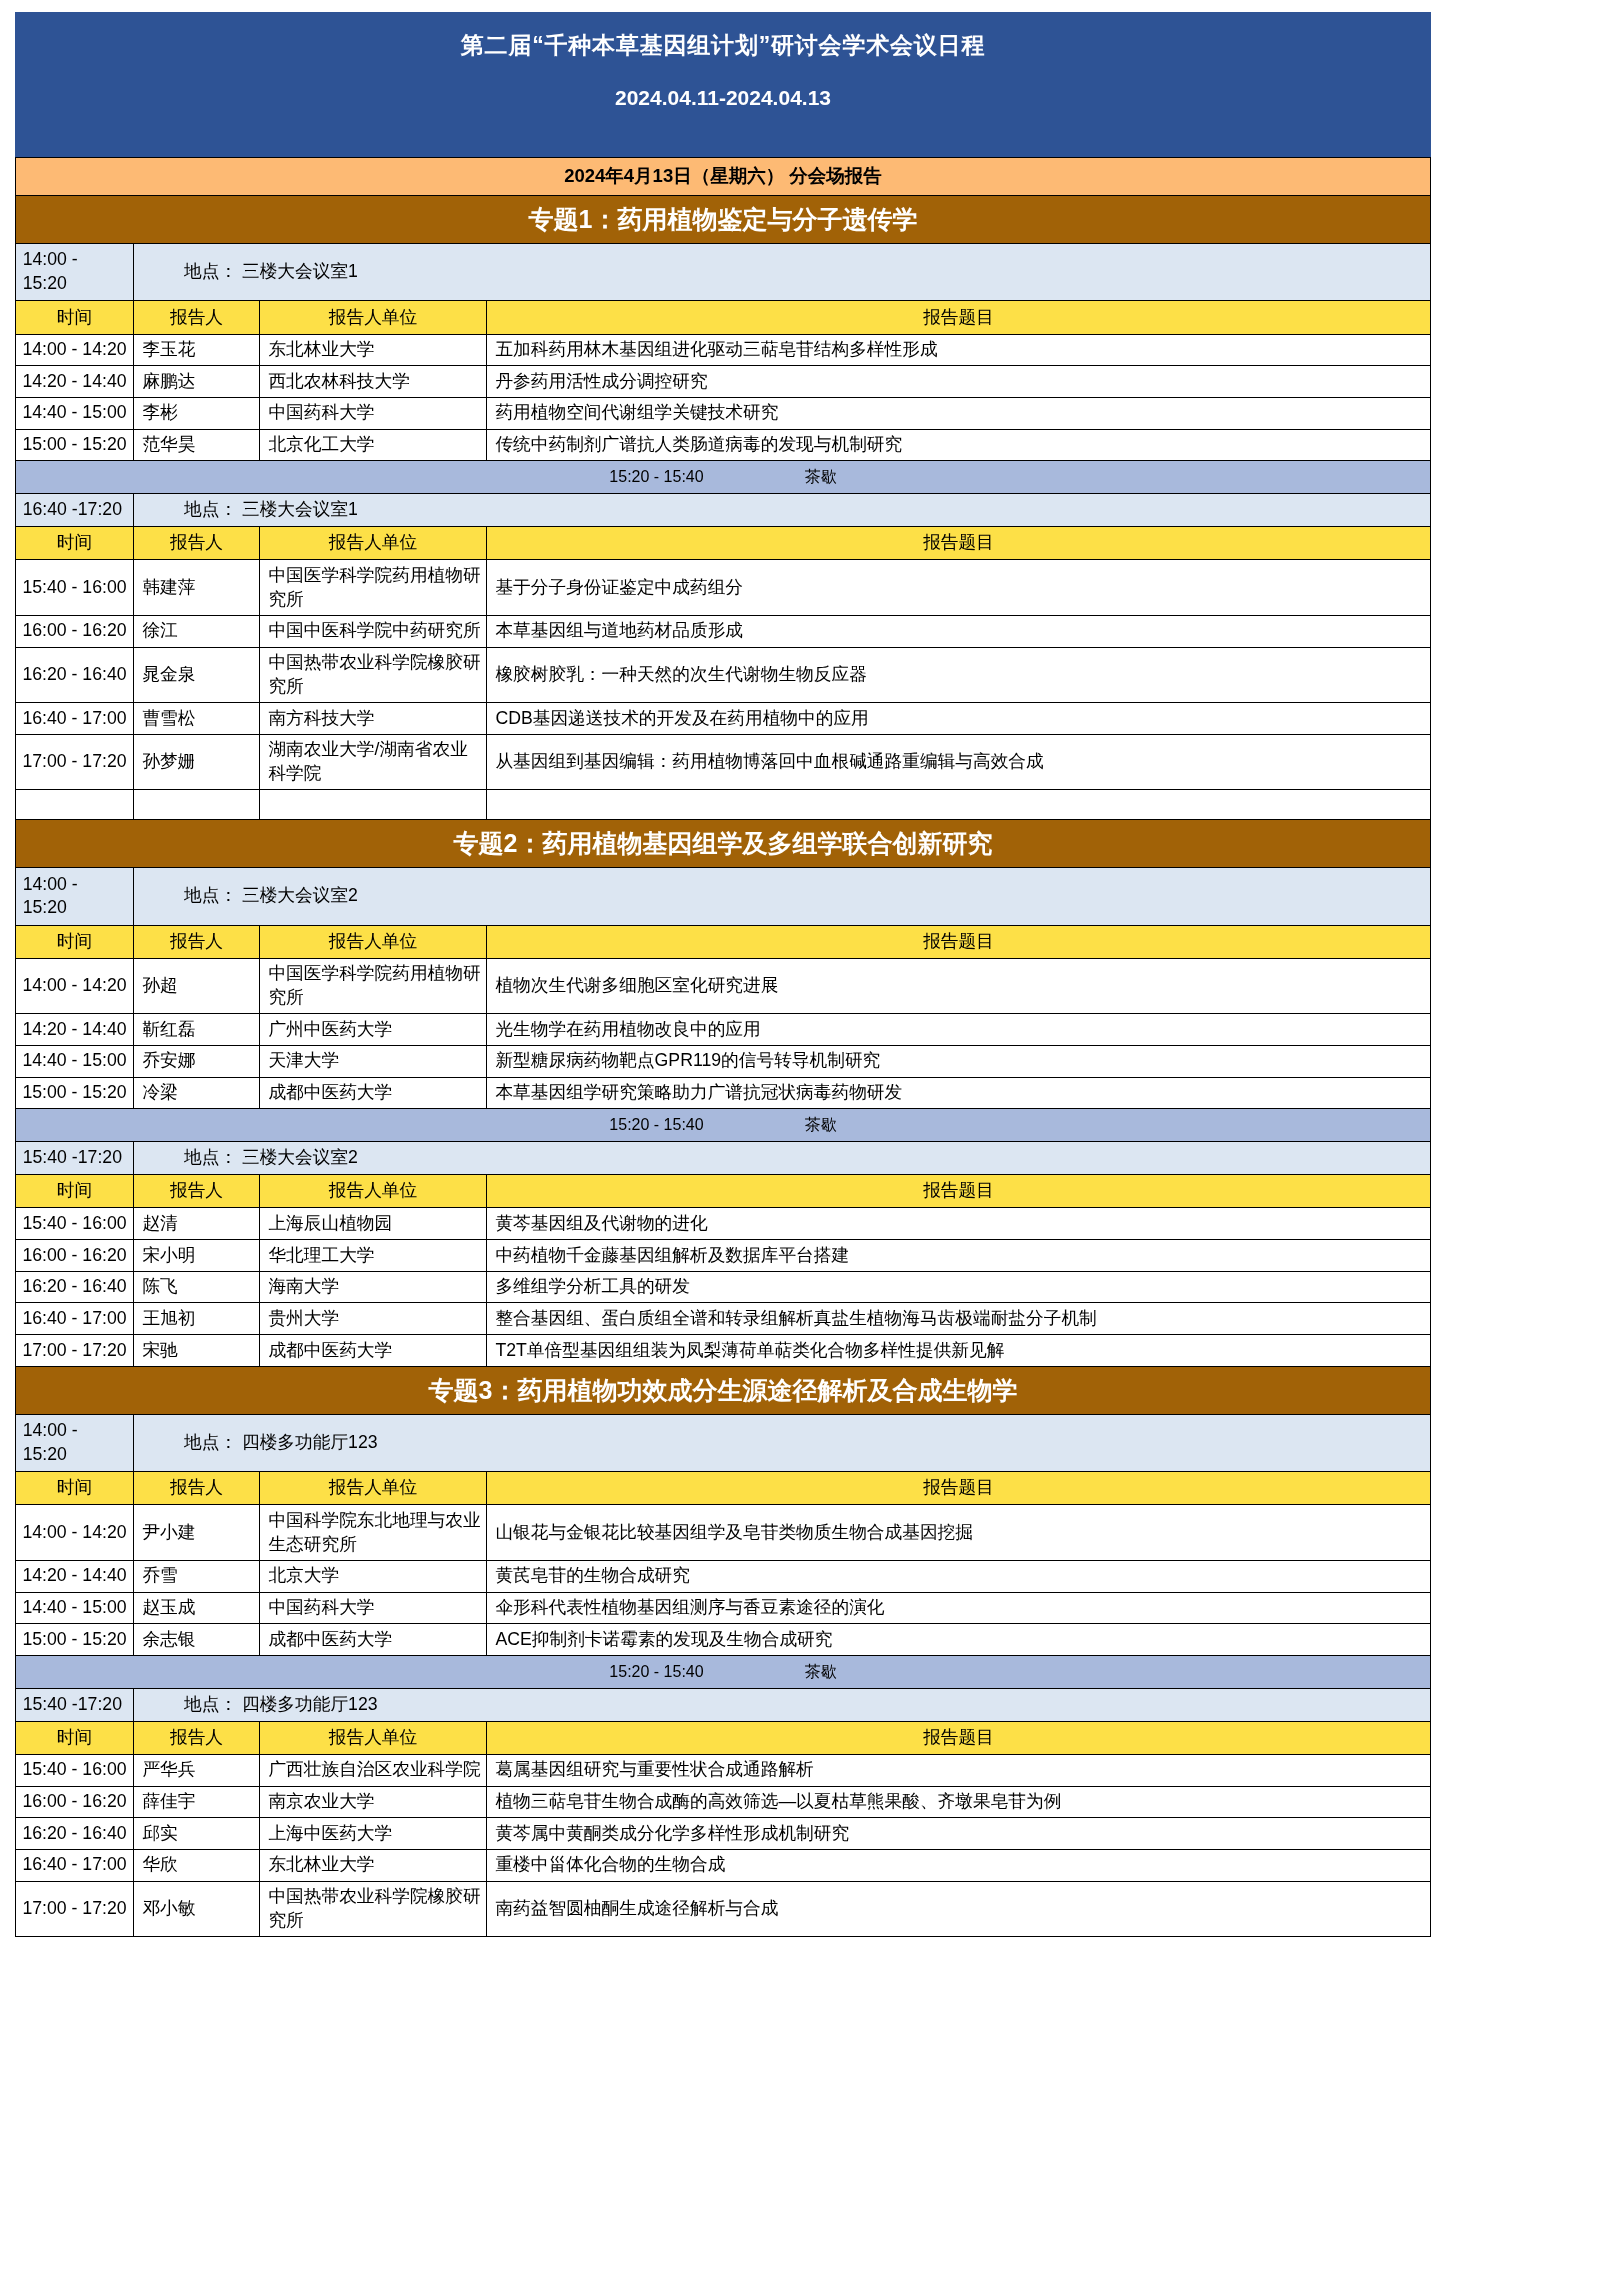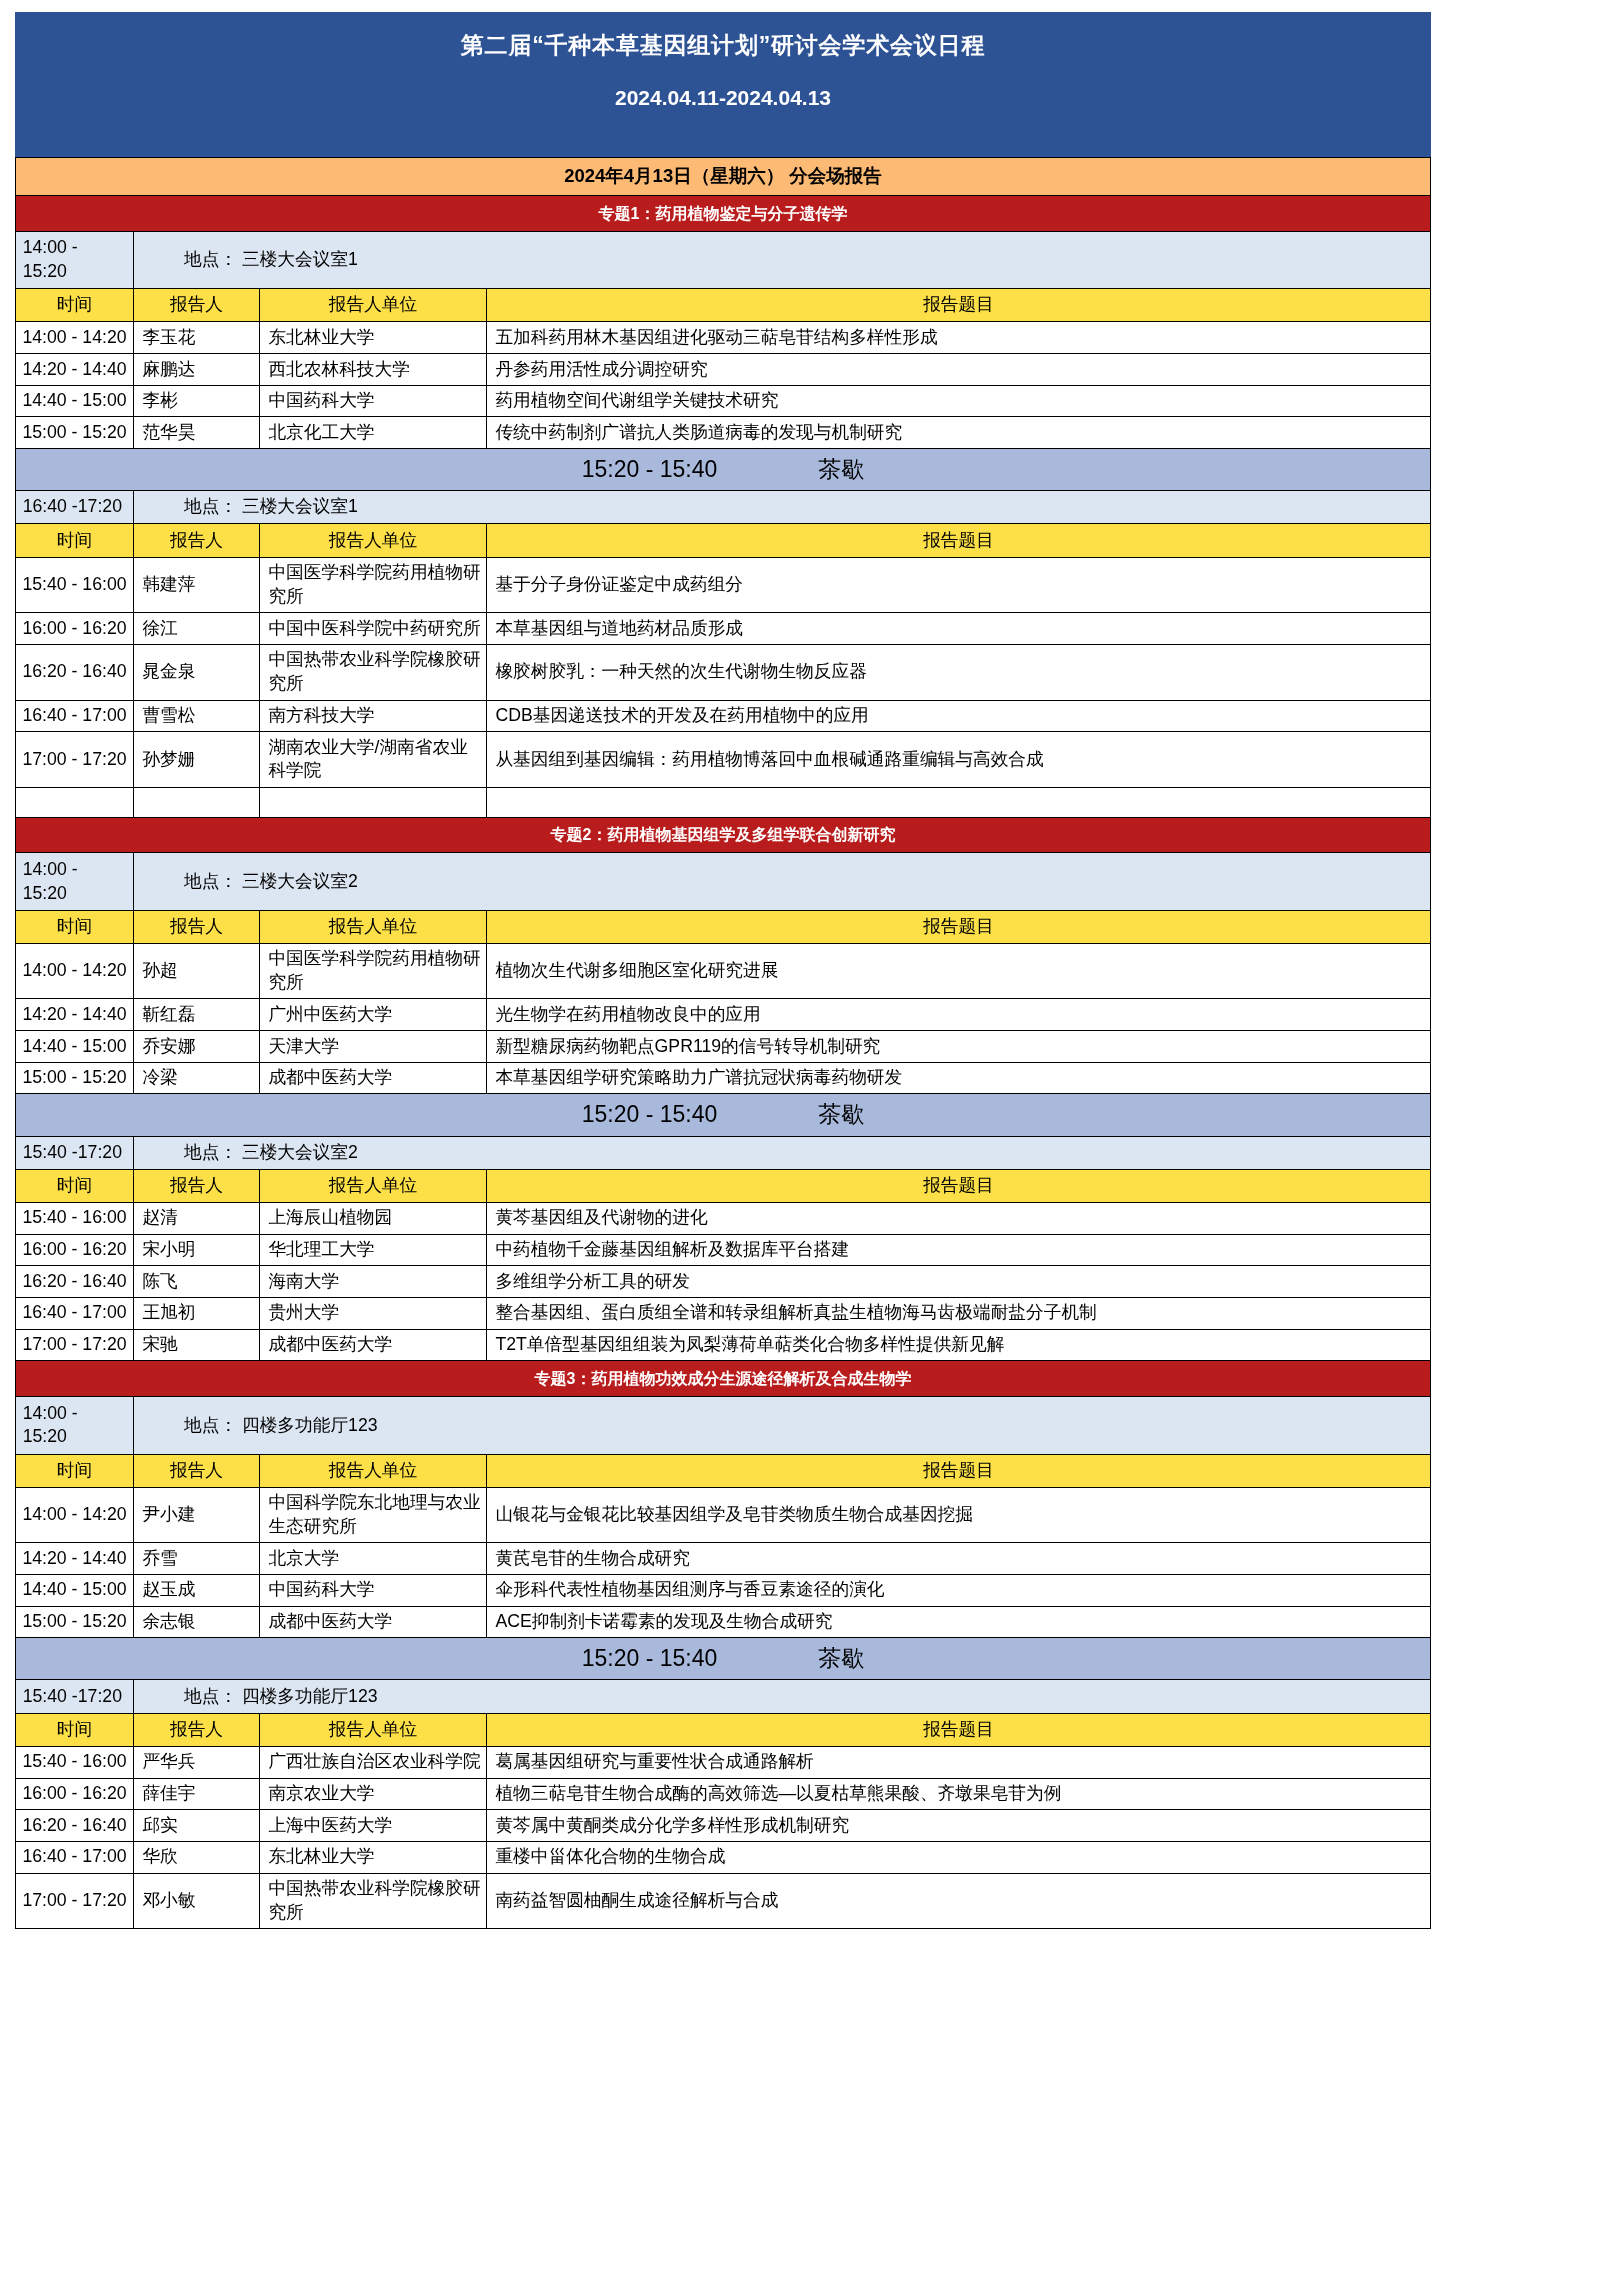--- a/index.html
+++ b/index.html
@@ -54,25 +54,25 @@
   }
   .day-bar td {
     text-align: center;
     font-weight: bold;
     font-size: 18.5px;
     border: 0.8px solid #000;
     background: #fdba74;
     padding: 5.9px 5px;
   }
   .topic-bar td {
-    background: #b91c1c;
+    background: #a16207;
     color: #ffffff;
     font-weight: bold;
     text-align: center;
-    font-size: 16px;
+    font-size: 25px;
     padding: 6.7px 5px;
   }
   .session-bar td {
     background: #dce6f2;
     font-size: 17.7px;
     padding: 4.2px 6.7px;
   }
   .session-bar .time-cell {
     text-align: left;
   }
@@ -82,21 +82,21 @@
   }
   .colhead td {
     background: #fde047;
     text-align: center;
     font-size: 17.7px;
     padding: 4.2px 5px;
   }
   .break-bar td {
     background: #a8b9dc;
     text-align: center;
-    font-size: 23px;
+    font-size: 16px;
     padding: 5px 5px;
   }
   .break-bar .break-label {
     display: inline-block;
   }
   .break-bar .break-time {
     display: inline-block;
     margin-right: 101px;
   }
   .c-time { width: 118px; text-align: center; }

